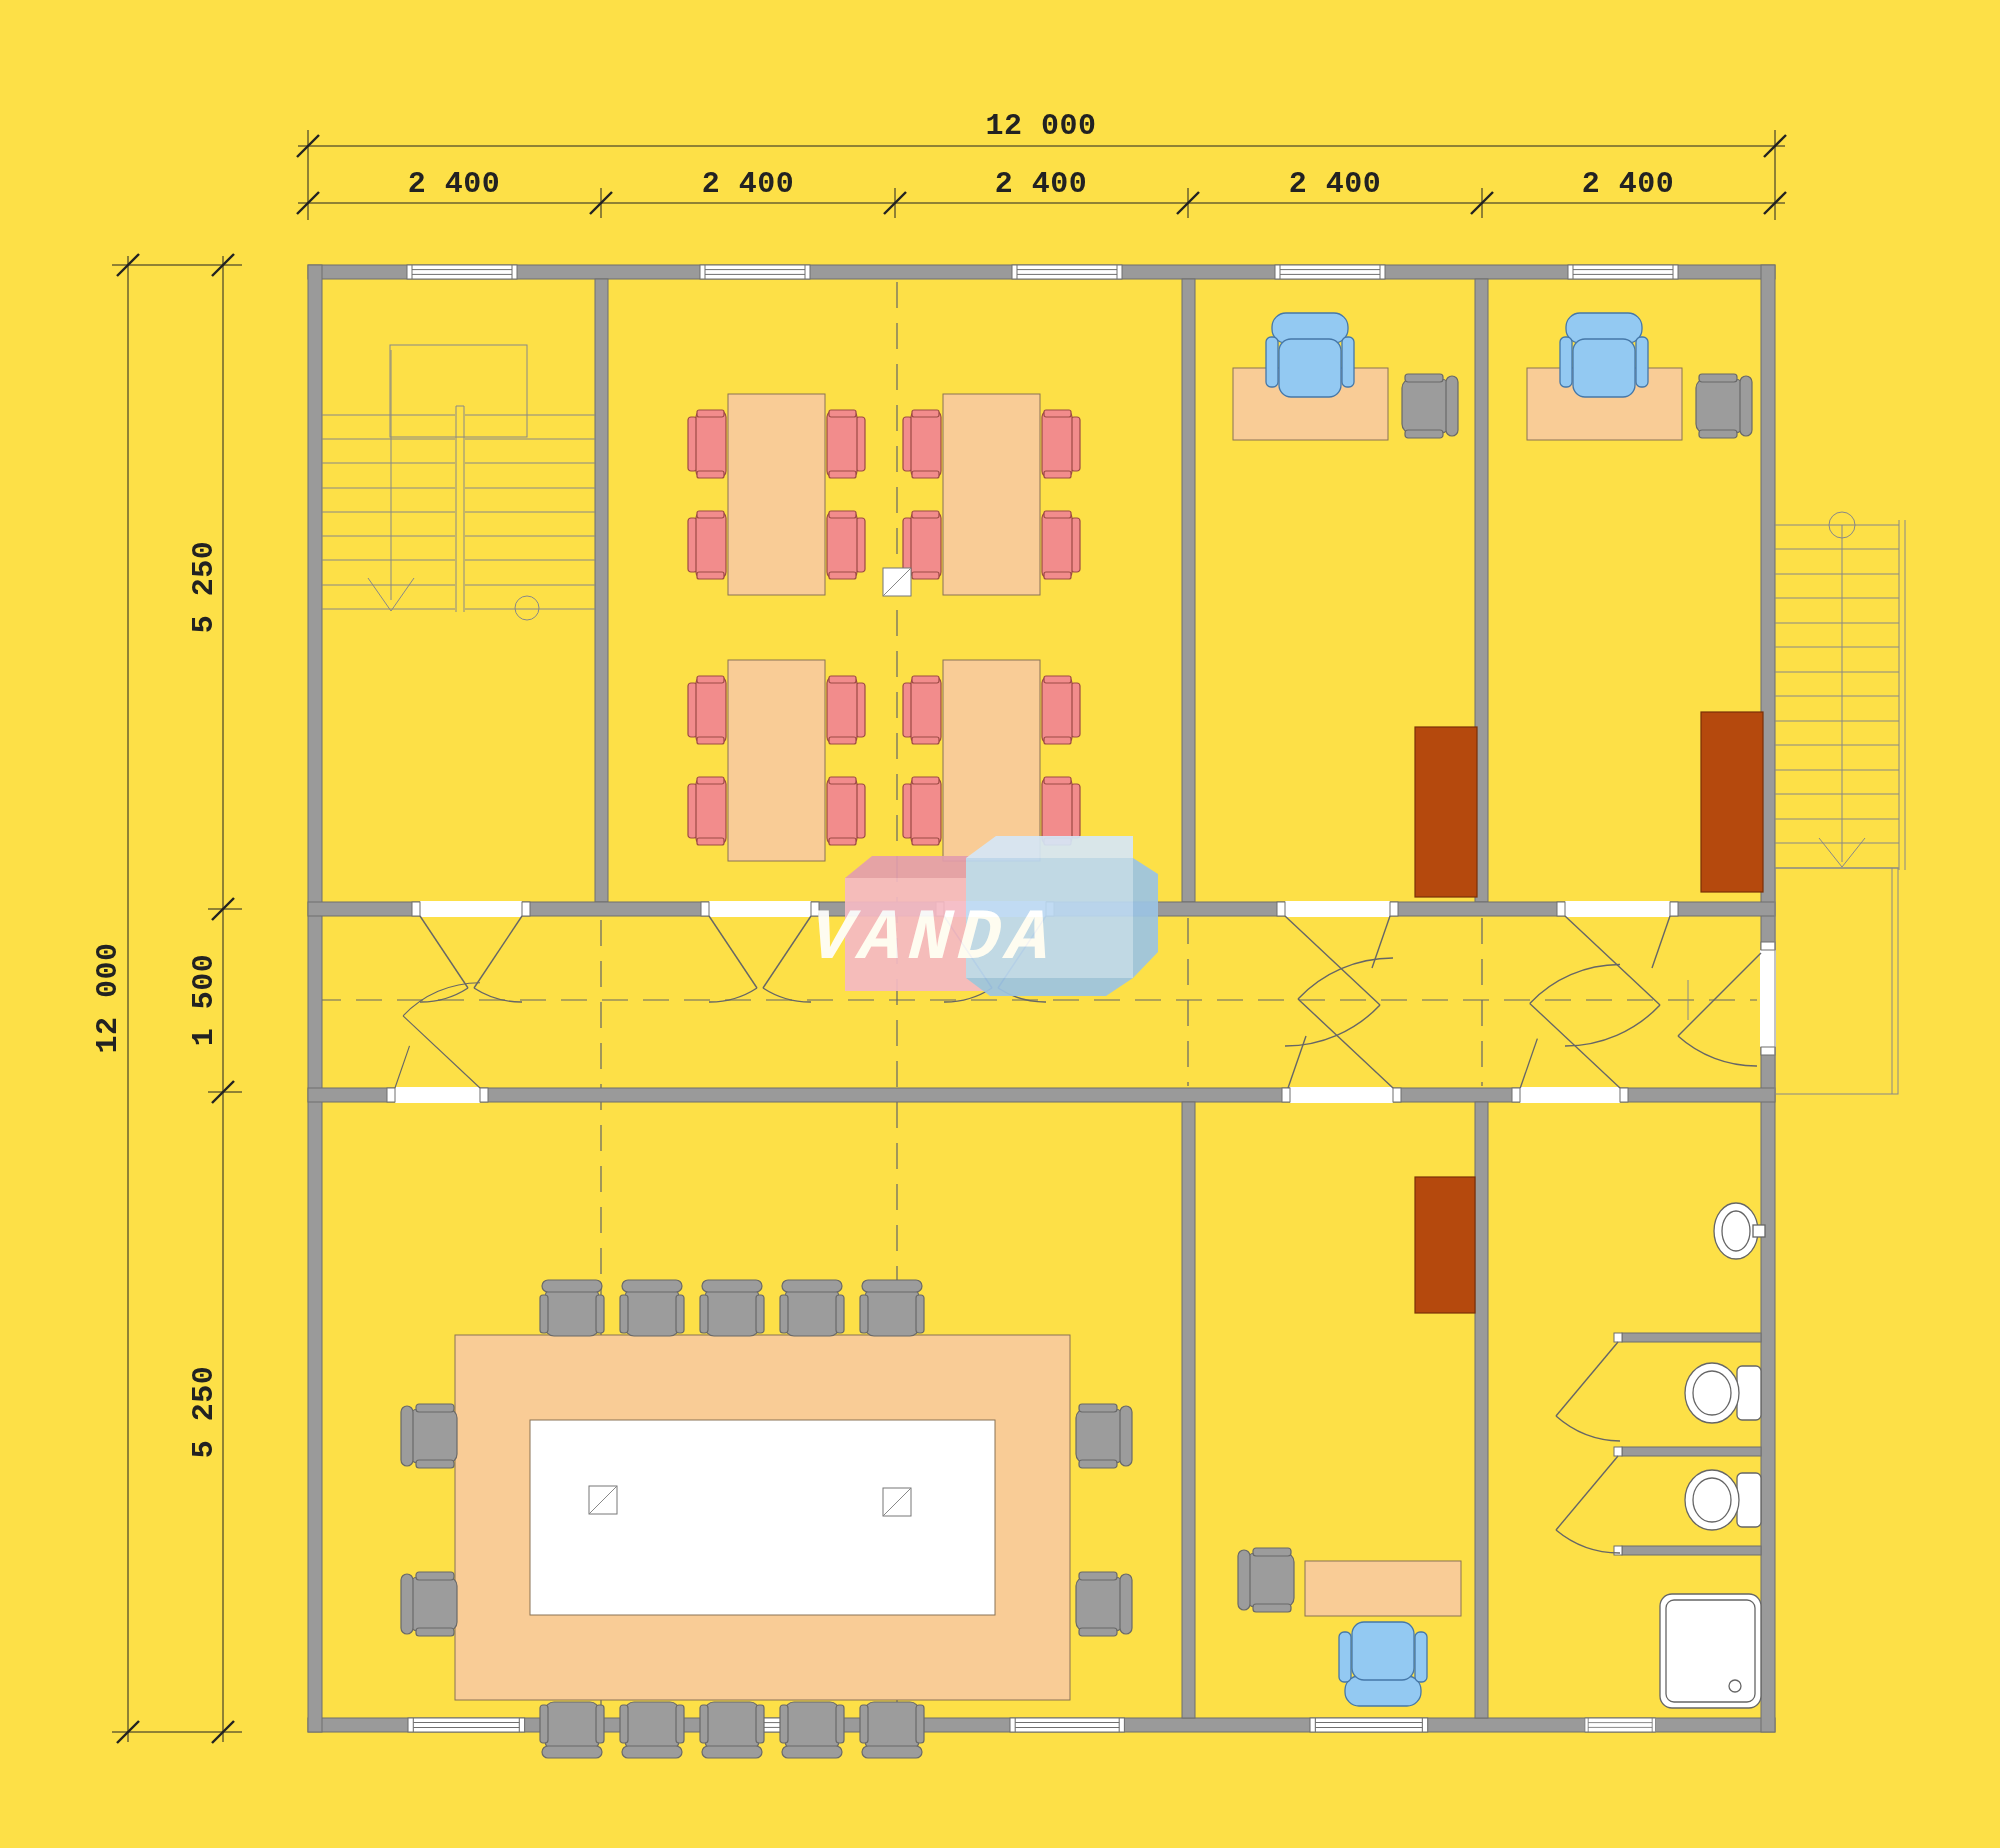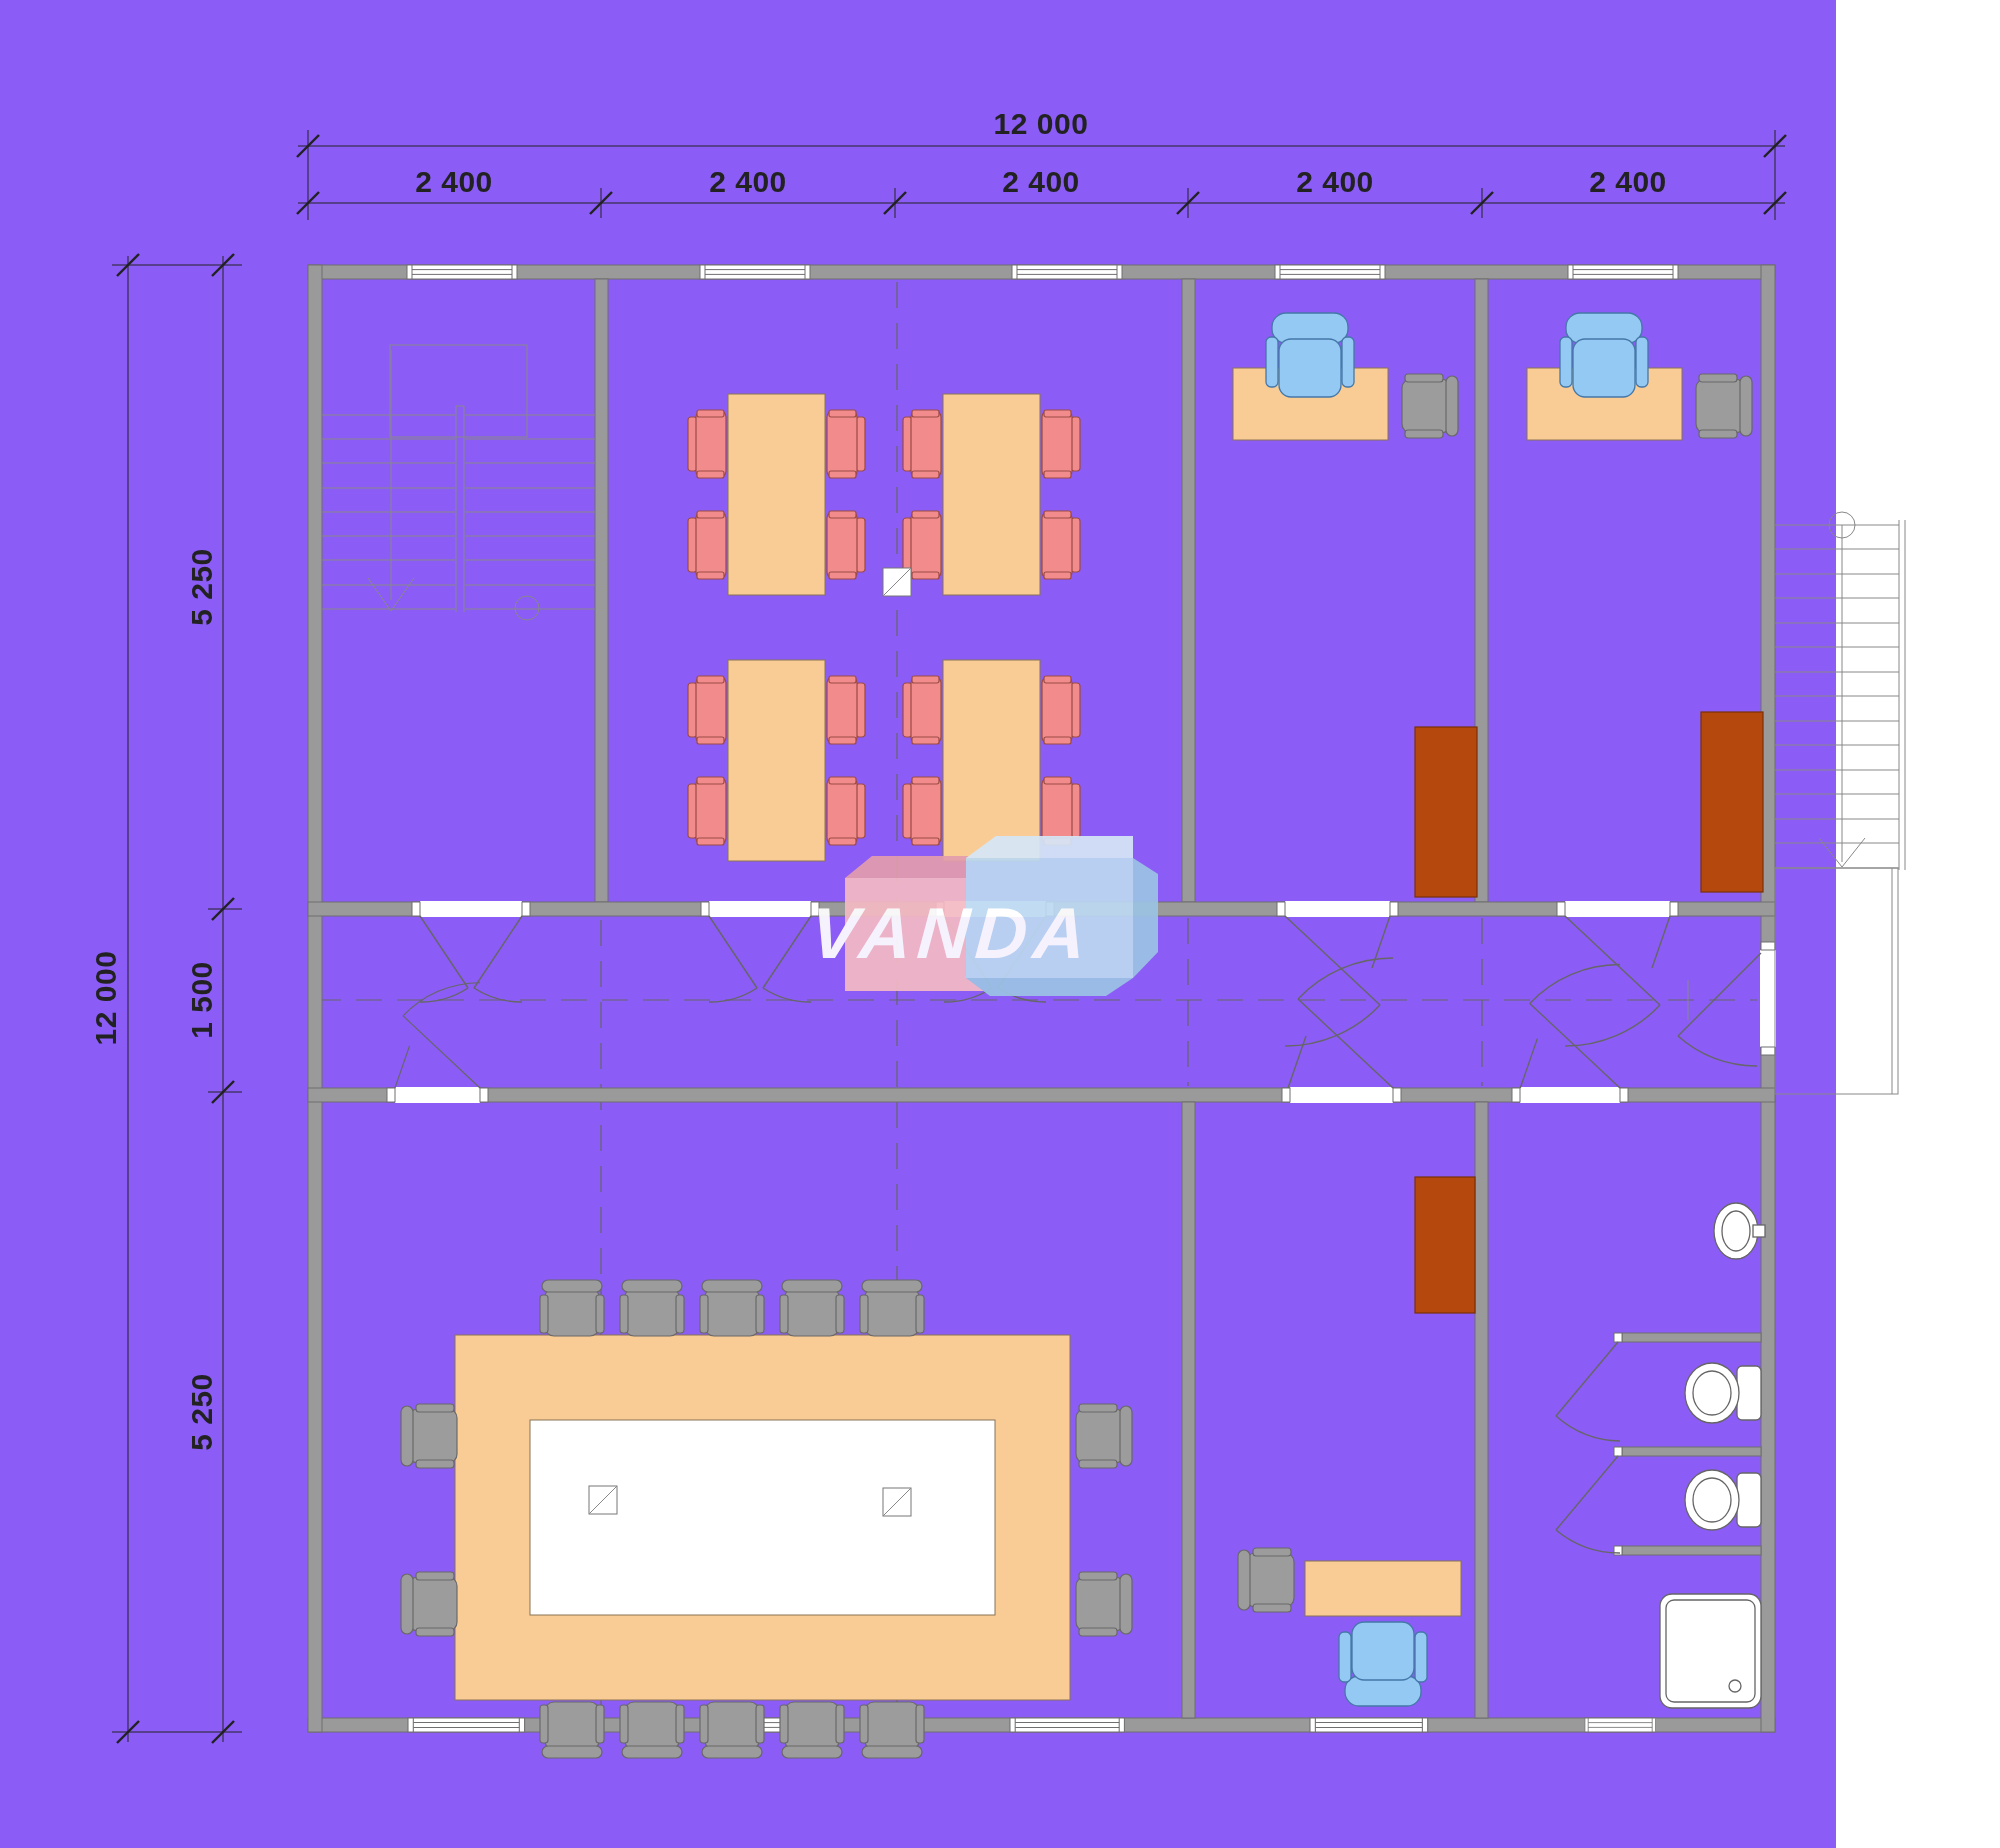--- a/index.html
+++ b/index.html
@@ -1,16 +1,16 @@
 <!DOCTYPE html>
 <html style="--wall: #9A9A9A; --wall_edge: #6F6F6F; --line: #222222; --thin: #666666; --table: #F9CC96; --table_edge: #8A7355; --chair_red: #F28C8C; --chair_red_edge: #9C4A44; --chair_blue: #93C9F2; --chair_blue_edge: #4577A8; --chair_gray: #9C9C9C; --chair_gray_edge: #696969; --cabinet: #B5490D; --cabinet_edge: #7A3008; --logo_pink: #F5BAC4; --logo_pink_dark: #E39EAD; --logo_blue: #BCD9F2; --logo_blue_light: #D6E7F7; --logo_blue_dark: #9CC4E4; --logo_text: #FFFFFF;"><head>
 <meta charset="utf-8">
 <style>
   html,body{margin:0;padding:0;background:#ffffff;}
-  #stage{position:relative;width:1836px;height:1848px;background:#8b5cf6;font-family:Liberation Sans, sans-serif;}
+  #stage{position:relative;width:2000px;height:1848px;background:#fde047;font-family:Liberation Mono, monospace;}
   svg{position:absolute;left:0;top:0;}
   .wall{fill:var(--wall);stroke:var(--wall_edge);stroke-width:1;}
   .opening{fill:#ffffff;stroke:none;}
   .cap{fill:#ffffff;stroke:var(--wall_edge);stroke-width:1;}
   .win{fill:#ffffff;stroke:var(--wall_edge);stroke-width:1;}
   .winline{stroke:var(--wall_edge);stroke-width:1;fill:none;}
   .door{stroke:var(--thin);stroke-width:1.4;fill:none;}
   .dim{stroke:var(--line);stroke-width:1;fill:none;}
   .tick{stroke:var(--line);stroke-width:2.4;fill:none;}
   .dimtext{fill:var(--line);font-size:30px;font-weight:bold;letter-spacing:.5px;}

